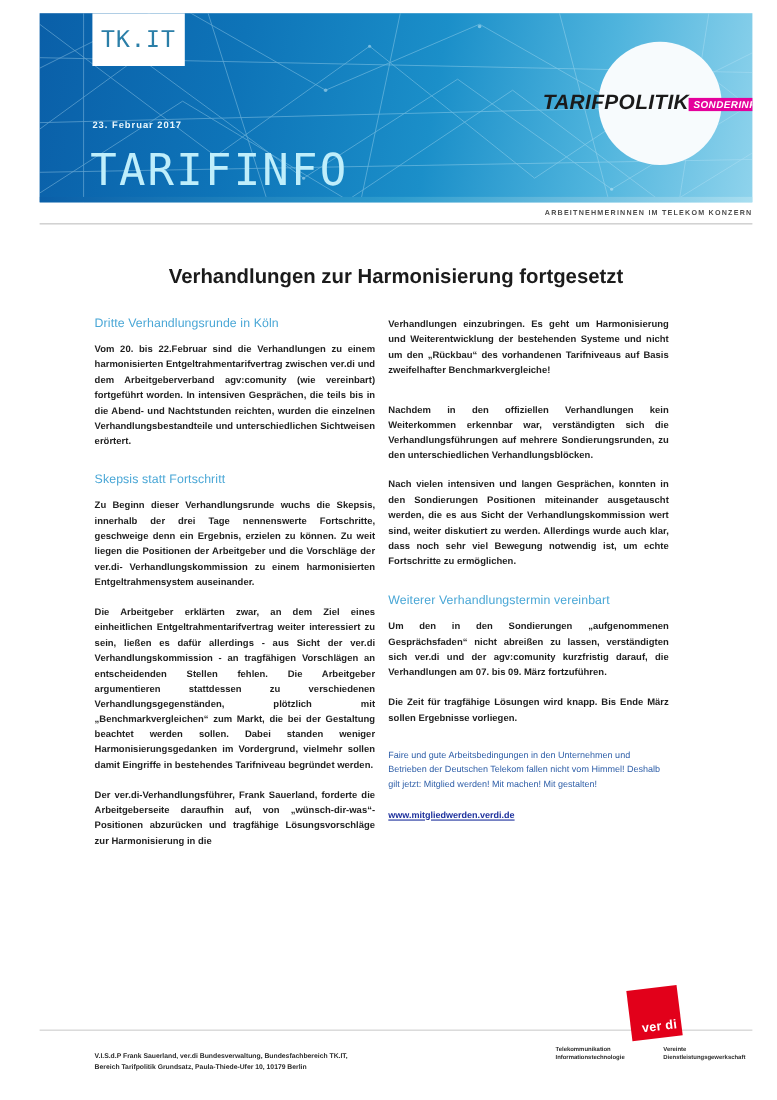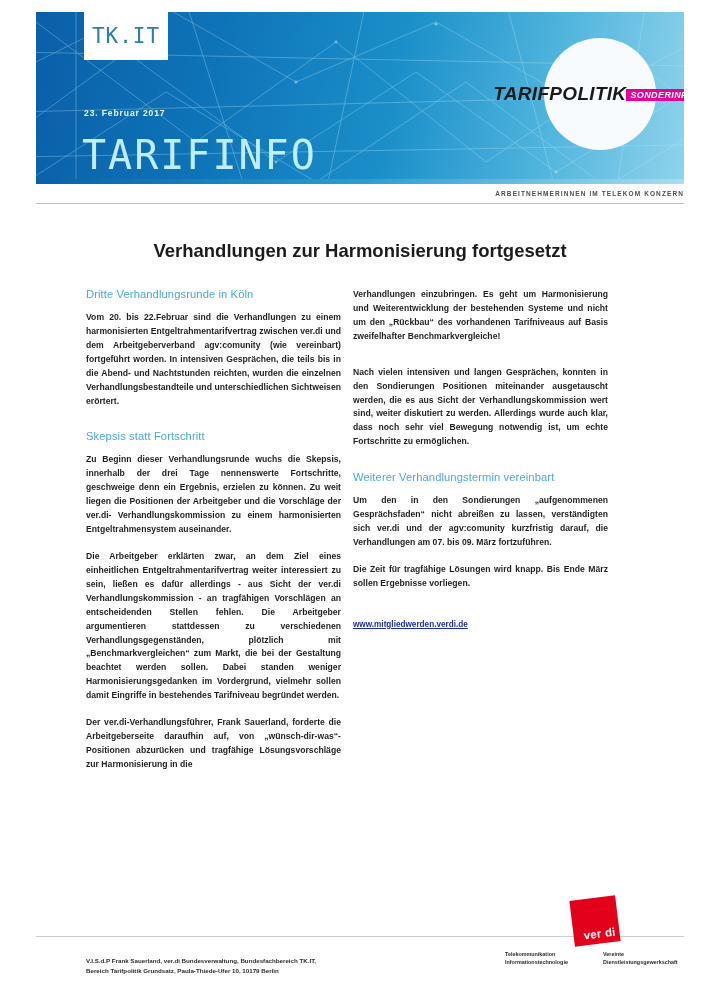--- a/index.html
+++ b/index.html
@@ -316,26 +316,28 @@
       <div class="spacer-lg"></div>
       <h2 class="section">Skepsis statt Fortschritt</h2>
       <p class="body">Zu Beginn dieser Verhandlungsrunde wuchs die Skepsis, innerhalb der drei Tage nennenswerte Fortschritte, geschweige denn ein Ergebnis, erzielen zu können. Zu weit liegen die Positionen der Arbeitgeber und die Vorschläge der ver.di- Verhandlungskommission zu einem harmonisierten Entgeltrahmensystem auseinander.</p>
       <p class="body">Die Arbeitgeber erklärten zwar, an dem Ziel eines einheitlichen Entgeltrahmentarifvertrag weiter interessiert zu sein, ließen es dafür allerdings - aus Sicht der ver.di Verhandlungskommission - an tragfähigen Vorschlägen an entscheidenden Stellen fehlen. Die Arbeitgeber argumentieren stattdessen zu verschiedenen Verhandlungsgegenständen, plötzlich mit „Benchmarkvergleichen“ zum Markt, die bei der Gestaltung beachtet werden sollen. Dabei standen weniger Harmonisierungsgedanken im Vordergrund, vielmehr sollen damit Eingriffe in bestehendes Tarifniveau begründet werden.</p>
       <p class="body">Der ver.di-Verhandlungsführer, Frank Sauerland, forderte die Arbeitgeberseite daraufhin auf, von „wünsch-dir-was“-Positionen abzurücken und tragfähige Lösungsvorschläge zur Harmonisierung in die</p>
     </div>
 
     <div class="col">
       <p class="body">Verhandlungen einzubringen. Es geht um Harmonisierung und Weiterentwicklung der bestehenden Systeme und nicht um den „Rückbau“ des vorhandenen Tarifniveaus auf Basis zweifelhafter Benchmarkvergleiche!</p>
       <div class="spacer-lg"></div>
+      <p class="body">Nachdem in den offiziellen Verhandlungen kein Weiterkommen erkennbar war, verständigten sich die Verhandlungsführungen auf mehrere Sondierungsrunden, zu den unterschiedlichen Verhandlungsblöcken.</p>
       <p class="body">Nach vielen intensiven und langen Gesprächen, konnten in den Sondierungen Positionen miteinander ausgetauscht werden, die es aus Sicht der Verhandlungskommission wert sind, weiter diskutiert zu werden. Allerdings wurde auch klar, dass noch sehr viel Bewegung notwendig ist, um echte Fortschritte zu ermöglichen.</p>
       <div class="spacer-lg"></div>
       <h2 class="section">Weiterer Verhandlungstermin vereinbart</h2>
       <p class="body">Um den in den Sondierungen „aufgenommenen Gesprächsfaden“ nicht abreißen zu lassen, verständigten sich ver.di und der agv:comunity kurzfristig darauf, die Verhandlungen am 07. bis 09. März fortzuführen.</p>
       <p class="body">Die Zeit für tragfähige Lösungen wird knapp. Bis Ende März sollen Ergebnisse vorliegen.</p>
       <div class="spacer-lg"></div>
+      <p class="cta">Faire und gute Arbeitsbedingungen in den Unternehmen und Betrieben der Deutschen Telekom fallen nicht vom Himmel! Deshalb gilt jetzt: Mitglied werden! Mit machen! Mit gestalten!</p>
       <a class="link" href="#">www.mitgliedwerden.verdi.de</a>
     </div>
 
   </div>
 
   <div class="footer-rule"></div>
 
   <div class="imprint">
     <div>V.I.S.d.P Frank Sauerland, ver.di Bundesverwaltung, Bundesfachbereich TK.IT,</div>
     <div>Bereich Tarifpolitik Grundsatz, Paula-Thiede-Ufer 10, 10179 Berlin</div>

